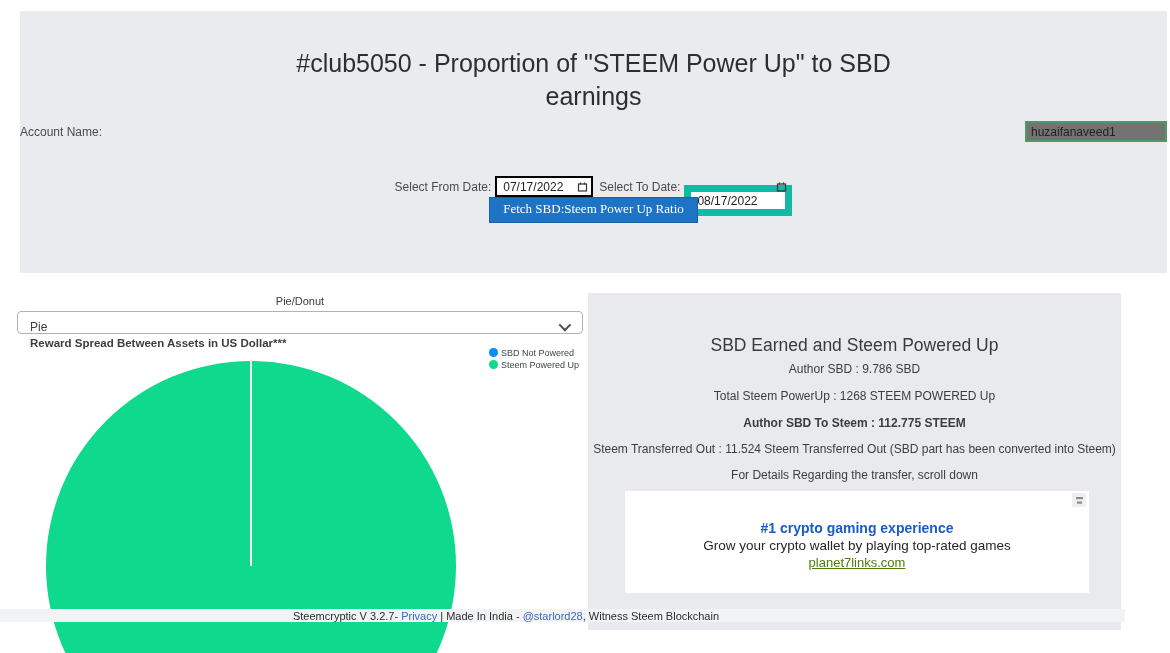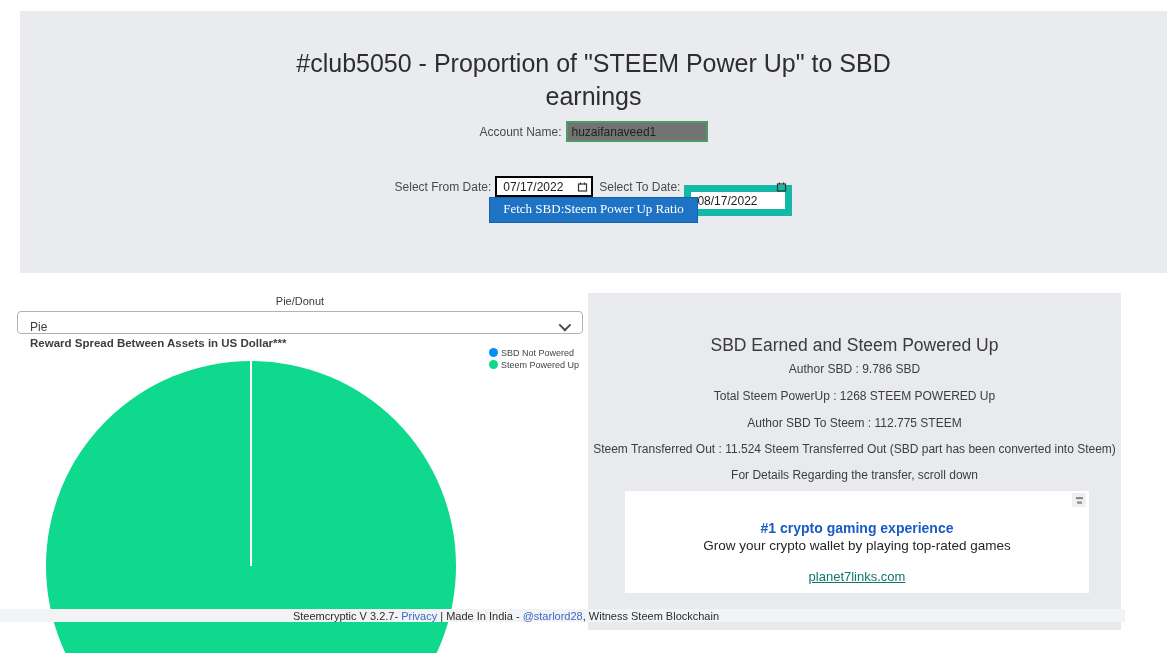--- a/index.html
+++ b/index.html
@@ -4,21 +4,21 @@
 <style>
   html,body{margin:0;padding:0;overflow:hidden;}
   body{
     width:1170px;height:653px;position:relative;background:#ffffff;
     font-family:"Liberation Sans",sans-serif;
   }
   
   .header-panel{position:absolute;left:20px;top:11px;width:1147px;height:262px;background:#e9ebee;}
   .page-title{margin:36px auto 0;width:660px;text-align:center;font-size:25px;line-height:33px;color:#2e2e2e;font-weight:400;}
   .form-row{position:absolute;left:0;width:100%;display:flex;justify-content:center;align-items:center;}
-  .row-account{top:110px;}
+  .row-account{top:110px;justify-content:space-between;}
   .row-dates{top:146px;}
   .row-button{top:186px;}
   .field-label{font-size:12px;color:#4a4a4a;margin-right:4px;white-space:nowrap;}
   .account-input{width:130px;height:15px;border:2px solid #4d9a67;font-size:12px;padding:1px 4px;color:#222;background:#737373;font-family:"Liberation Sans",sans-serif;}
   .date-wrap{position:relative;display:inline-flex;align-items:center;}
   .date-input{width:66px;height:13px;font-size:12px;padding:2px 22px 2px 6px;color:#222;background:#fff;font-family:"Liberation Sans",sans-serif;}
   .date-from{border:2px solid #000000;}
   .date-to{border:7px solid #14b8a6;margin-top:28px;}
   .cal-icon{position:absolute;right:5px;top:50%;transform:translateY(-50%);line-height:0;}
   .to-label{margin-left:6px;}
@@ -33,26 +33,26 @@
   .legend-dot{width:9px;height:9px;border-radius:50%;margin-right:3px;flex:none;}
   .dot-blue{background:#008FFB;}
   .dot-green{background:#0ed98c;}
   .legend-label{font-size:9px;color:#40464a;white-space:nowrap;}
   .pie{position:absolute;left:46px;top:361px;width:410px;height:410px;border-radius:50%;background:#0ed98c;}
   .pie-gap{position:absolute;left:250px;top:361px;width:2px;height:205px;background:#ffffff;}
   
   .summary-panel{position:absolute;left:588px;top:293px;width:533px;height:337px;background:#e8eaed;}
   .summary-heading{position:absolute;top:42px;left:0;width:100%;text-align:center;font-size:17.5px;color:#3a3a3a;}
   .summary-line{position:absolute;left:0;width:100%;text-align:center;font-size:12px;color:#3d3d3d;}
-  .l0{top:69px;}.l1{top:96px;}.l2{top:123px;}.l3{top:149px;}.l4{top:175px;}
+  .l0{top:69px;}.l1{top:96px;}.l2{top:123px;font-weight:bold;}.l3{top:149px;}.l4{top:175px;}
   .ad-box{position:absolute;left:37px;top:198px;width:464px;height:102px;background:#ffffff;text-align:center;}
   .ad-icon{position:absolute;right:3px;top:2px;width:14px;height:14px;background:#efefef;display:flex;align-items:center;justify-content:center;cursor:pointer;}
   .ad-headline{margin-top:29px;font-size:14px;font-weight:bold;color:#1a5bc4;cursor:pointer;}
   .ad-body{margin-top:2px;font-size:13.5px;color:#262626;}
-  .ad-link{margin-top:16px;font-size:13px;color:#0f766e;text-decoration:underline;cursor:pointer;display:inline-block;}
+  .ad-link{margin-top:2px;font-size:13px;color:#4d7c0f;text-decoration:underline;cursor:pointer;display:inline-block;}
   
   .footer-bar{position:absolute;left:0;top:609px;width:1125px;height:13px;background:#f1f3f4;z-index:5;display:flex;align-items:center;}
   .footer-inner{width:1012px;text-align:center;font-size:11px;color:#2c2c2c;white-space:nowrap;}
   .footer-link{color:#3e68c6;cursor:pointer;}
 </style>
 </head>
 <body>
 
 <div class="header-panel">
   <div class="page-title">#club5050 - Proportion of "STEEM Power Up" to SBD earnings</div>

